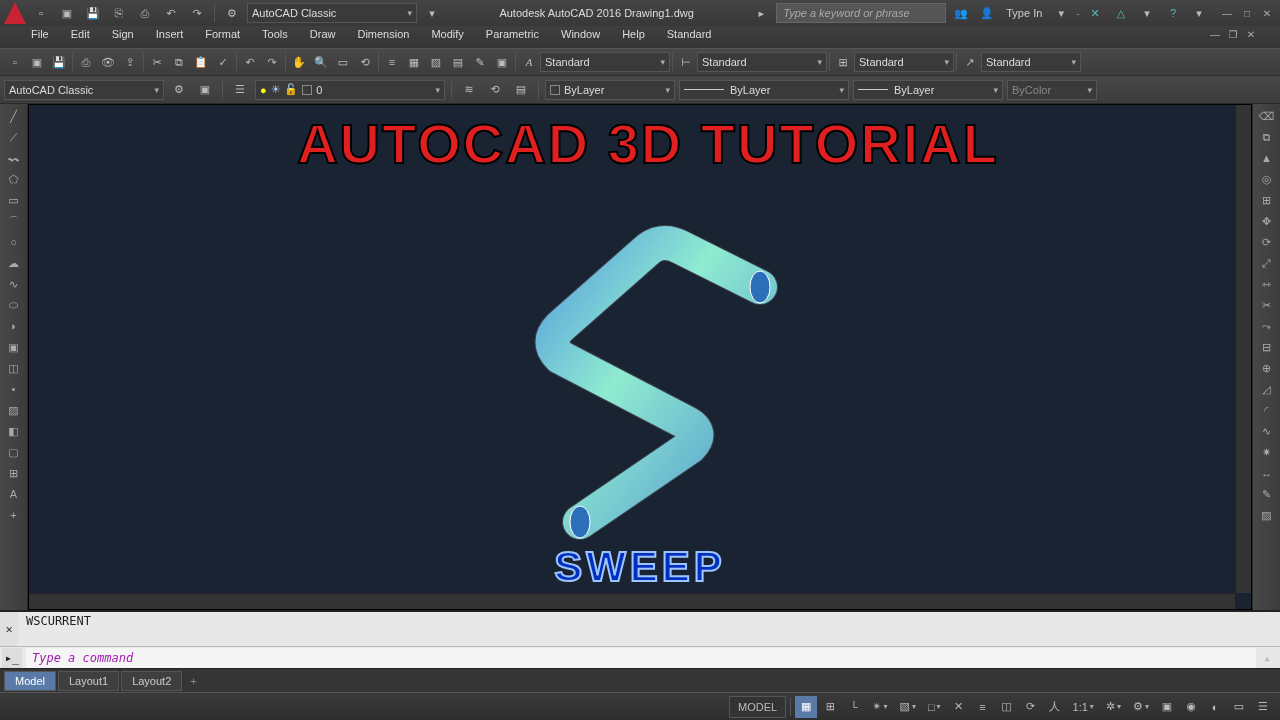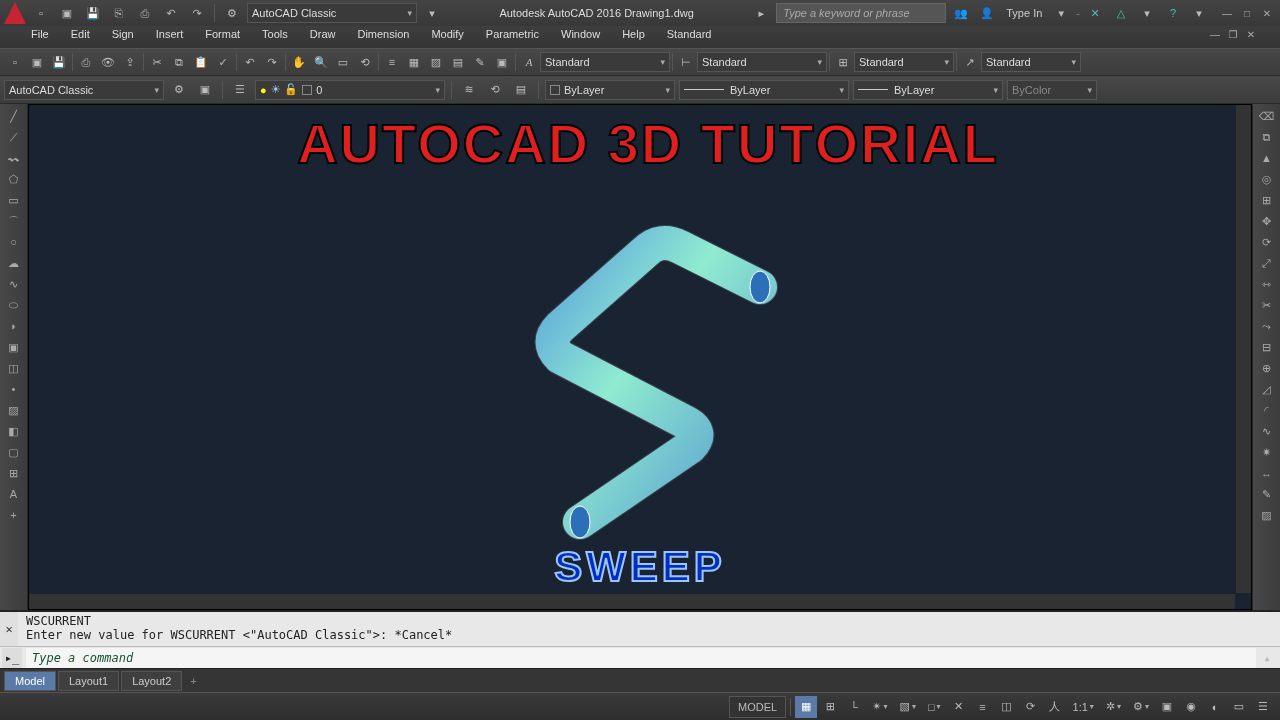--- a/index.html
+++ b/index.html
@@ -101,21 +101,21 @@
 
 .cmd-area {
   height: 58px; background: #e8e8e8; border-top: 2px solid #222;
   display: flex; flex-direction: column; color: #222; font-family: Consolas, monospace; font-size: 12px;
 }
 .cmd-history { flex: 1; padding: 2px 8px; line-height: 14px; }
 .cmd-input-row { height: 22px; display: flex; align-items: center; padding: 0 2px; border-top: 1px solid #bbb; }
 .cmd-close { width: 18px; height: 100%; background: #e0e0e0; display: flex; align-items: center; justify-content: center; color: #333; }
 .cmd-input {
   flex: 1; height: 20px; display: flex; align-items: center; padding: 0 6px;
-  background: #f5f5f5; color: #14532d; font-style: italic;
+  background: #f5f5f5; color: #a21caf; font-style: italic;
 }
 .cmd-prompt-ico { width: 20px; height: 20px; display: inline-flex; align-items: center; justify-content: center; background: #ddd; margin-right: 4px; }
 
 .tabbar {
   height: 24px; background: #353535; border-top: 1px solid #222;
   display: flex; align-items: center; padding: 0 4px;
 }
 .tab { height: 20px; padding: 0 10px; display: inline-flex; align-items: center; color: #ccc; background: #3f3f3f; border: 1px solid #555; margin-right: 2px; font-size: 11px; }
 .tab.active { background: #5a7aa8; color: #fff; }
 .tab-add { padding: 0 6px; color: #888; }
@@ -344,21 +344,20 @@
     <span class="vbtn">✎</span>
     <span class="vbtn">▨</span>
   </div>
 </div>
 
 <div class="cmd-area">
   <div style="display:flex;flex:1">
     <div class="cmd-close">✕</div>
     <div class="cmd-history">
       <div>WSCURRENT</div>
-      <div>Enter new value for WSCURRENT &lt;"AutoCAD Classic"&gt;: *Cancel*</div>
     </div>
   </div>
   <div class="cmd-input-row">
     <span class="cmd-prompt-ico">▸_</span>
     <div class="cmd-input">
       <span>Type a command</span>
     </div>
     <span class="tbtn">▴</span>
   </div>
 </div>

